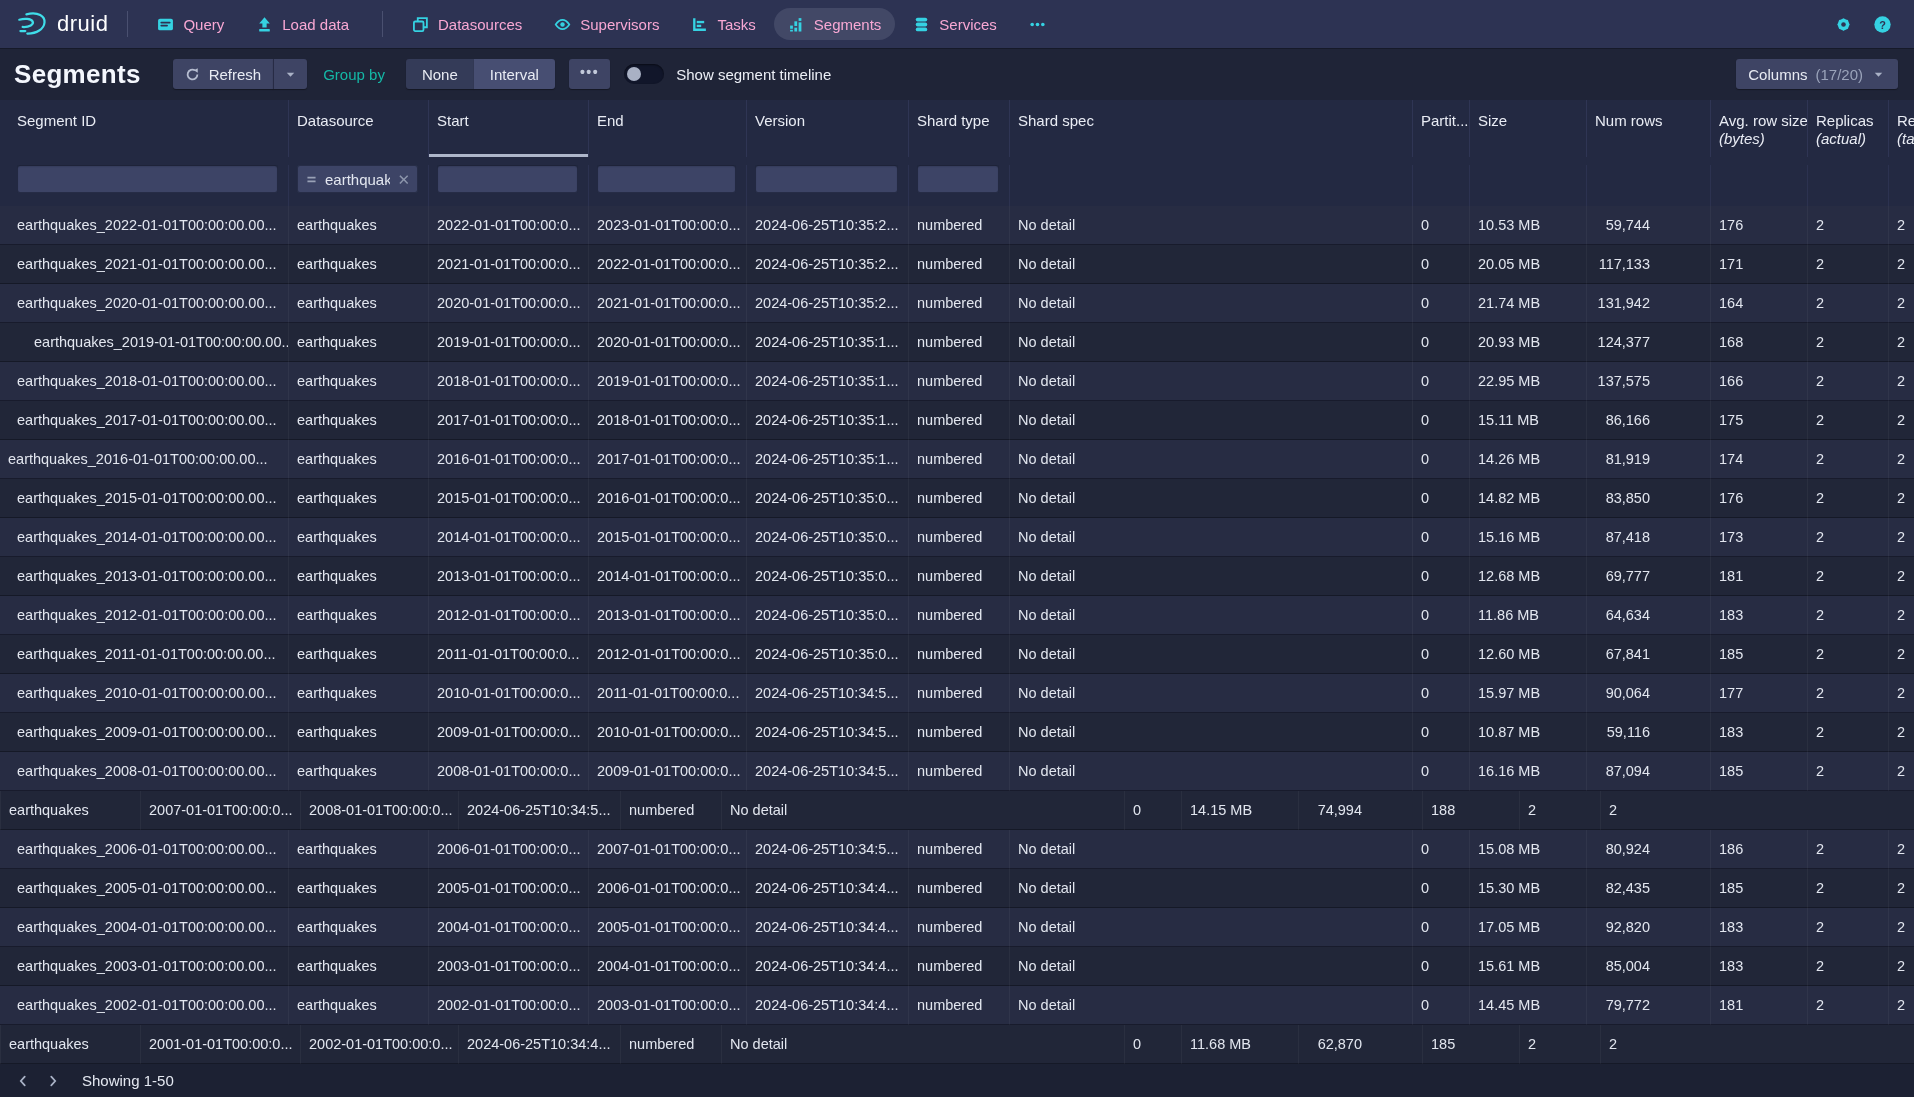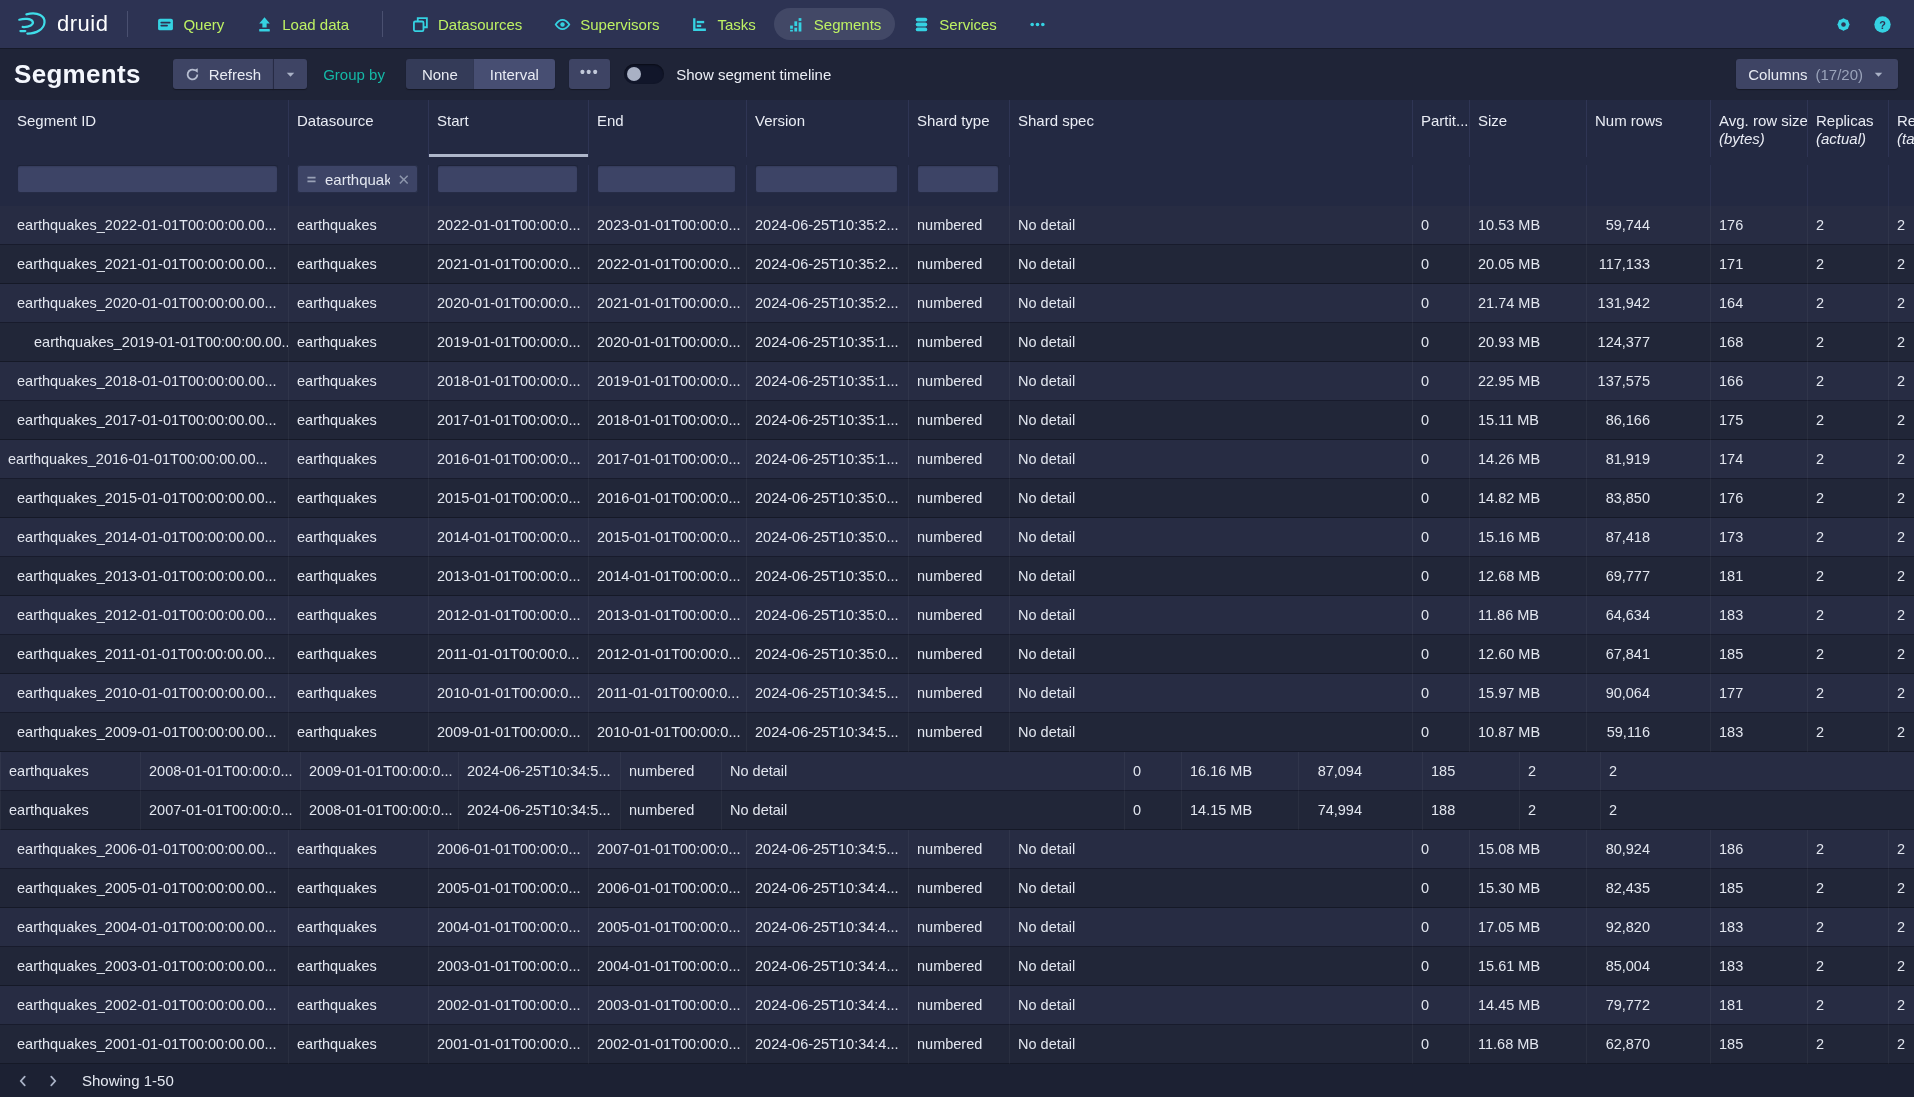--- a/index.html
+++ b/index.html
@@ -12,21 +12,21 @@
   }
   
   .navbar{height:48px;flex:none;background:#2d3353;display:flex;align-items:center;
     padding:0 16px;box-shadow:0 1px 0 #161a29;}
   .logo{display:flex;align-items:center;gap:9px;cursor:pointer;margin-right:4px;}
   .logo-mark svg{width:32px;height:28px;display:block;}
   .logo-text{font-size:22px;color:#ffffff;letter-spacing:.5px;}
   .nav-sep{width:1px;height:26px;background:#4a5070;margin:0 15px;flex:none;}
   .nav-items{display:flex;align-items:center;}
   .nav-item{display:flex;align-items:center;gap:9px;height:32px;padding:0 14px;
-    border-radius:17px;font-size:15px;color:#bef264;cursor:pointer;margin-right:4px;white-space:nowrap;}
+    border-radius:17px;font-size:15px;color:#f9a8d4;cursor:pointer;margin-right:4px;white-space:nowrap;}
   .nav-item.active{background:#424866;}
   .nicon svg{width:17px;height:17px;display:block;}
   .nav-right{margin-left:auto;display:flex;align-items:center;gap:20px;padding-right:6px;}
   .nav-icon-btn{cursor:pointer;display:flex;}
   .nav-icon-btn svg{width:19px;height:19px;display:block;}
   
   .toolbar{height:52px;flex:none;display:flex;align-items:center;padding:0 12px;}
   .page-title{font-size:26px;font-weight:700;color:#f4f7fd;margin:0 32px 0 2px;letter-spacing:.3px;}
   .btn{background:#3e4464;border-radius:3px;height:30px;display:inline-flex;align-items:center;
     padding:0 12px;font-size:15px;color:#e8ebf3;cursor:pointer;white-space:nowrap;
@@ -523,20 +523,21 @@
         <div class="td" style="width: 101px;">numbered</div>
         <div class="td" style="width: 403px;">No detail</div>
         <div class="td" style="width: 57px;">0</div>
         <div class="td" style="width: 117px;">10.87 MB</div>
         <div class="td right" style="width: 124px;">59,116</div>
         <div class="td" style="width: 97px;">183</div>
         <div class="td" style="width: 81px;">2</div>
         <div class="td" style="width: 110px;">2</div>
       </div>
       <div class="tr">
+        <div class="td first" style="width: 288px;">earthquakes_2008-01-01T00:00:00.00...</div>
         <div class="td" style="width: 140px;">earthquakes</div>
         <div class="td" style="width: 160px;">2008-01-01T00:00:0...</div>
         <div class="td" style="width: 158px;">2009-01-01T00:00:0...</div>
         <div class="td" style="width: 162px;">2024-06-25T10:34:5...</div>
         <div class="td" style="width: 101px;">numbered</div>
         <div class="td" style="width: 403px;">No detail</div>
         <div class="td" style="width: 57px;">0</div>
         <div class="td" style="width: 117px;">16.16 MB</div>
         <div class="td right" style="width: 124px;">87,094</div>
         <div class="td" style="width: 97px;">185</div>
@@ -626,21 +627,20 @@
         <div class="td" style="width: 101px;">numbered</div>
         <div class="td" style="width: 403px;">No detail</div>
         <div class="td" style="width: 57px;">0</div>
         <div class="td" style="width: 117px;">14.45 MB</div>
         <div class="td right" style="width: 124px;">79,772</div>
         <div class="td" style="width: 97px;">181</div>
         <div class="td" style="width: 81px;">2</div>
         <div class="td" style="width: 110px;">2</div>
       </div>
       <div class="tr">
-        <div class="td first" style="width: 288px;">earthquakes_2001-01-01T00:00:00.00...</div>
         <div class="td" style="width: 140px;">earthquakes</div>
         <div class="td" style="width: 160px;">2001-01-01T00:00:0...</div>
         <div class="td" style="width: 158px;">2002-01-01T00:00:0...</div>
         <div class="td" style="width: 162px;">2024-06-25T10:34:4...</div>
         <div class="td" style="width: 101px;">numbered</div>
         <div class="td" style="width: 403px;">No detail</div>
         <div class="td" style="width: 57px;">0</div>
         <div class="td" style="width: 117px;">11.68 MB</div>
         <div class="td right" style="width: 124px;">62,870</div>
         <div class="td" style="width: 97px;">185</div>

